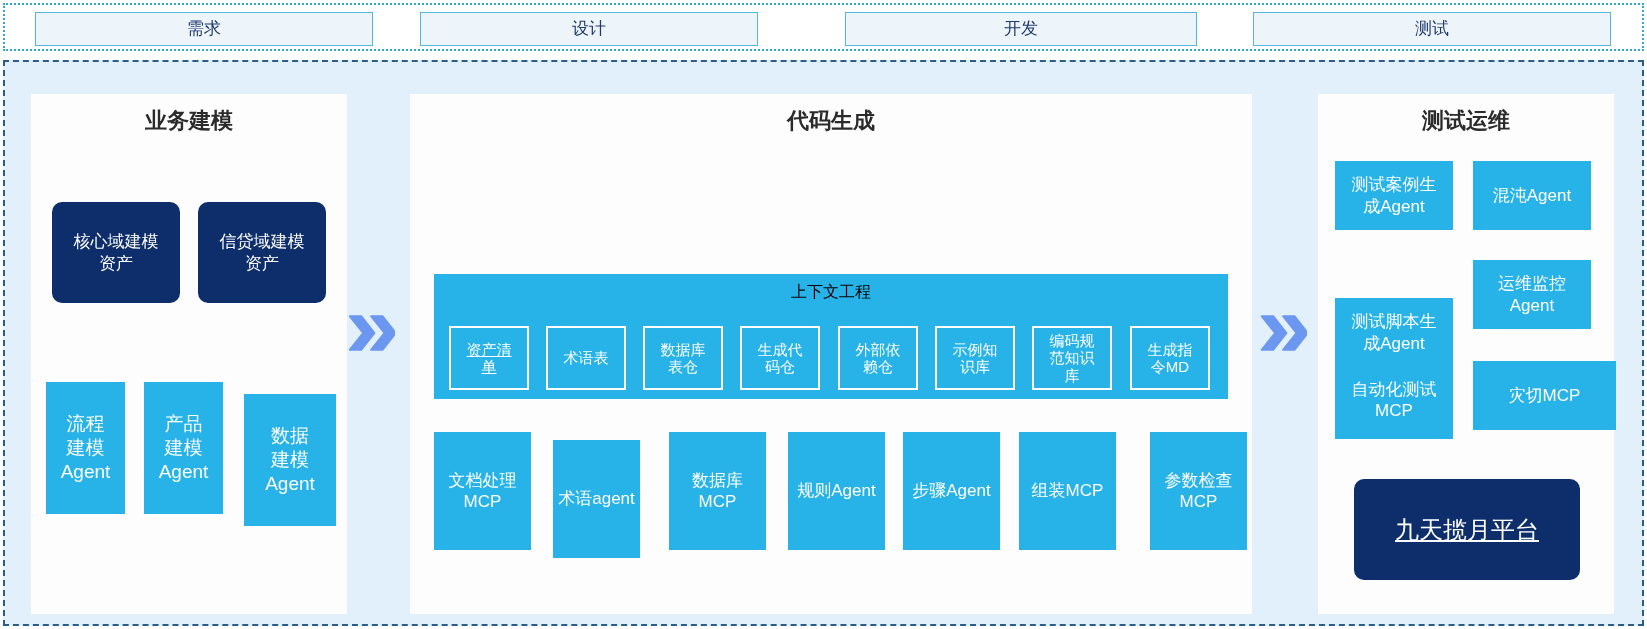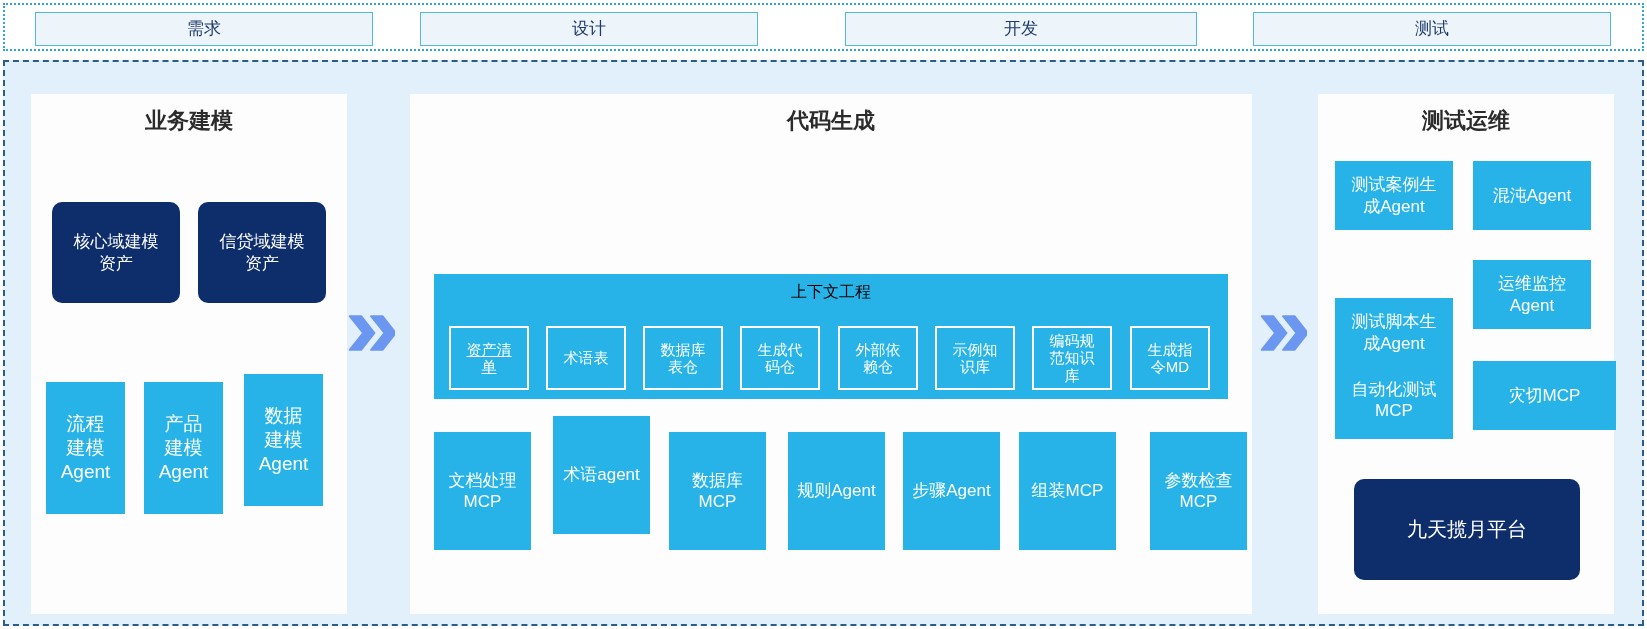--- a/index.html
+++ b/index.html
@@ -74,21 +74,21 @@
       <div class="cyan-box" style="left:15px;top:288px;width:79px;height:132px;font-size:19px;">
         <span class="lbl">流程
 建模
 Agent</span>
       </div>
       <div class="cyan-box" style="left:113px;top:288px;width:79px;height:132px;font-size:19px;">
         <span class="lbl">产品
 建模
 Agent</span>
       </div>
-      <div class="cyan-box" style="left:213px;top:280px;width:79px;height:132px;font-size:19px;">
+      <div class="cyan-box" style="left:213px;top:300px;width:92px;height:132px;font-size:19px;">
         <span class="lbl">数据
 建模
 Agent</span>
       </div>
     </div>
 
     <div class="panel" style="left:405px;width:842px;">
       <div class="panel-title">代码生成</div>
 
 
@@ -125,21 +125,21 @@
         <div class="ctx-item" style="left:696px;">
             <span class="lbl">生成指
 令MD</span>
           </div>
       </div>
 
       <div class="cyan-box" style="left:24px;top:338px;width:97px;height:118px;">
           <span class="lbl">文档处理
 MCP</span>
         </div>
-      <div class="cyan-box" style="left:143px;top:322px;width:97px;height:118px;">
+      <div class="cyan-box" style="left:143px;top:346px;width:87px;height:118px;">
           <span class="lbl">术语agent</span>
         </div>
       <div class="cyan-box" style="left:259px;top:338px;width:97px;height:118px;">
           <span class="lbl">数据库
 MCP</span>
         </div>
       <div class="cyan-box" style="left:378px;top:338px;width:97px;height:118px;">
           <span class="lbl">规则Agent</span>
         </div>
       <div class="cyan-box" style="left:493px;top:338px;width:97px;height:118px;">
@@ -171,21 +171,21 @@
           <span class="lbl">运维监控
 Agent</span>
         </div>
       <div class="cyan-box" style="left:17px;top:267px;width:118px;height:78px;">
           <span class="lbl">自动化测试
 MCP</span>
         </div>
       <div class="cyan-box" style="left:155px;top:255px;width:143px;height:69px;margin-top:12px;">
           <span class="lbl">灾切MCP</span>
         </div>
-      <div class="navy-box" style="left:36px;top:385px;width:226px;height:101px;font-size:20px;">
+      <div class="navy-box" style="left:36px;top:385px;width:226px;height:101px;font-size:24px;text-decoration:underline;">
           <span class="lbl">九天揽月平台</span>
         </div>
     </div>
 
   </div>
 
   <div class="arrow" style="left:347px;top:314px;">
     <svg width="48" height="38" viewBox="0 0 54 40" aria-hidden="true">
       <path d="M3 1 h13 l15 19 -15 19 H3 l15 -19 Z"></path>
       <path d="M27 1 h13 l15 19 -15 19 H27 l15 -19 Z"></path>

